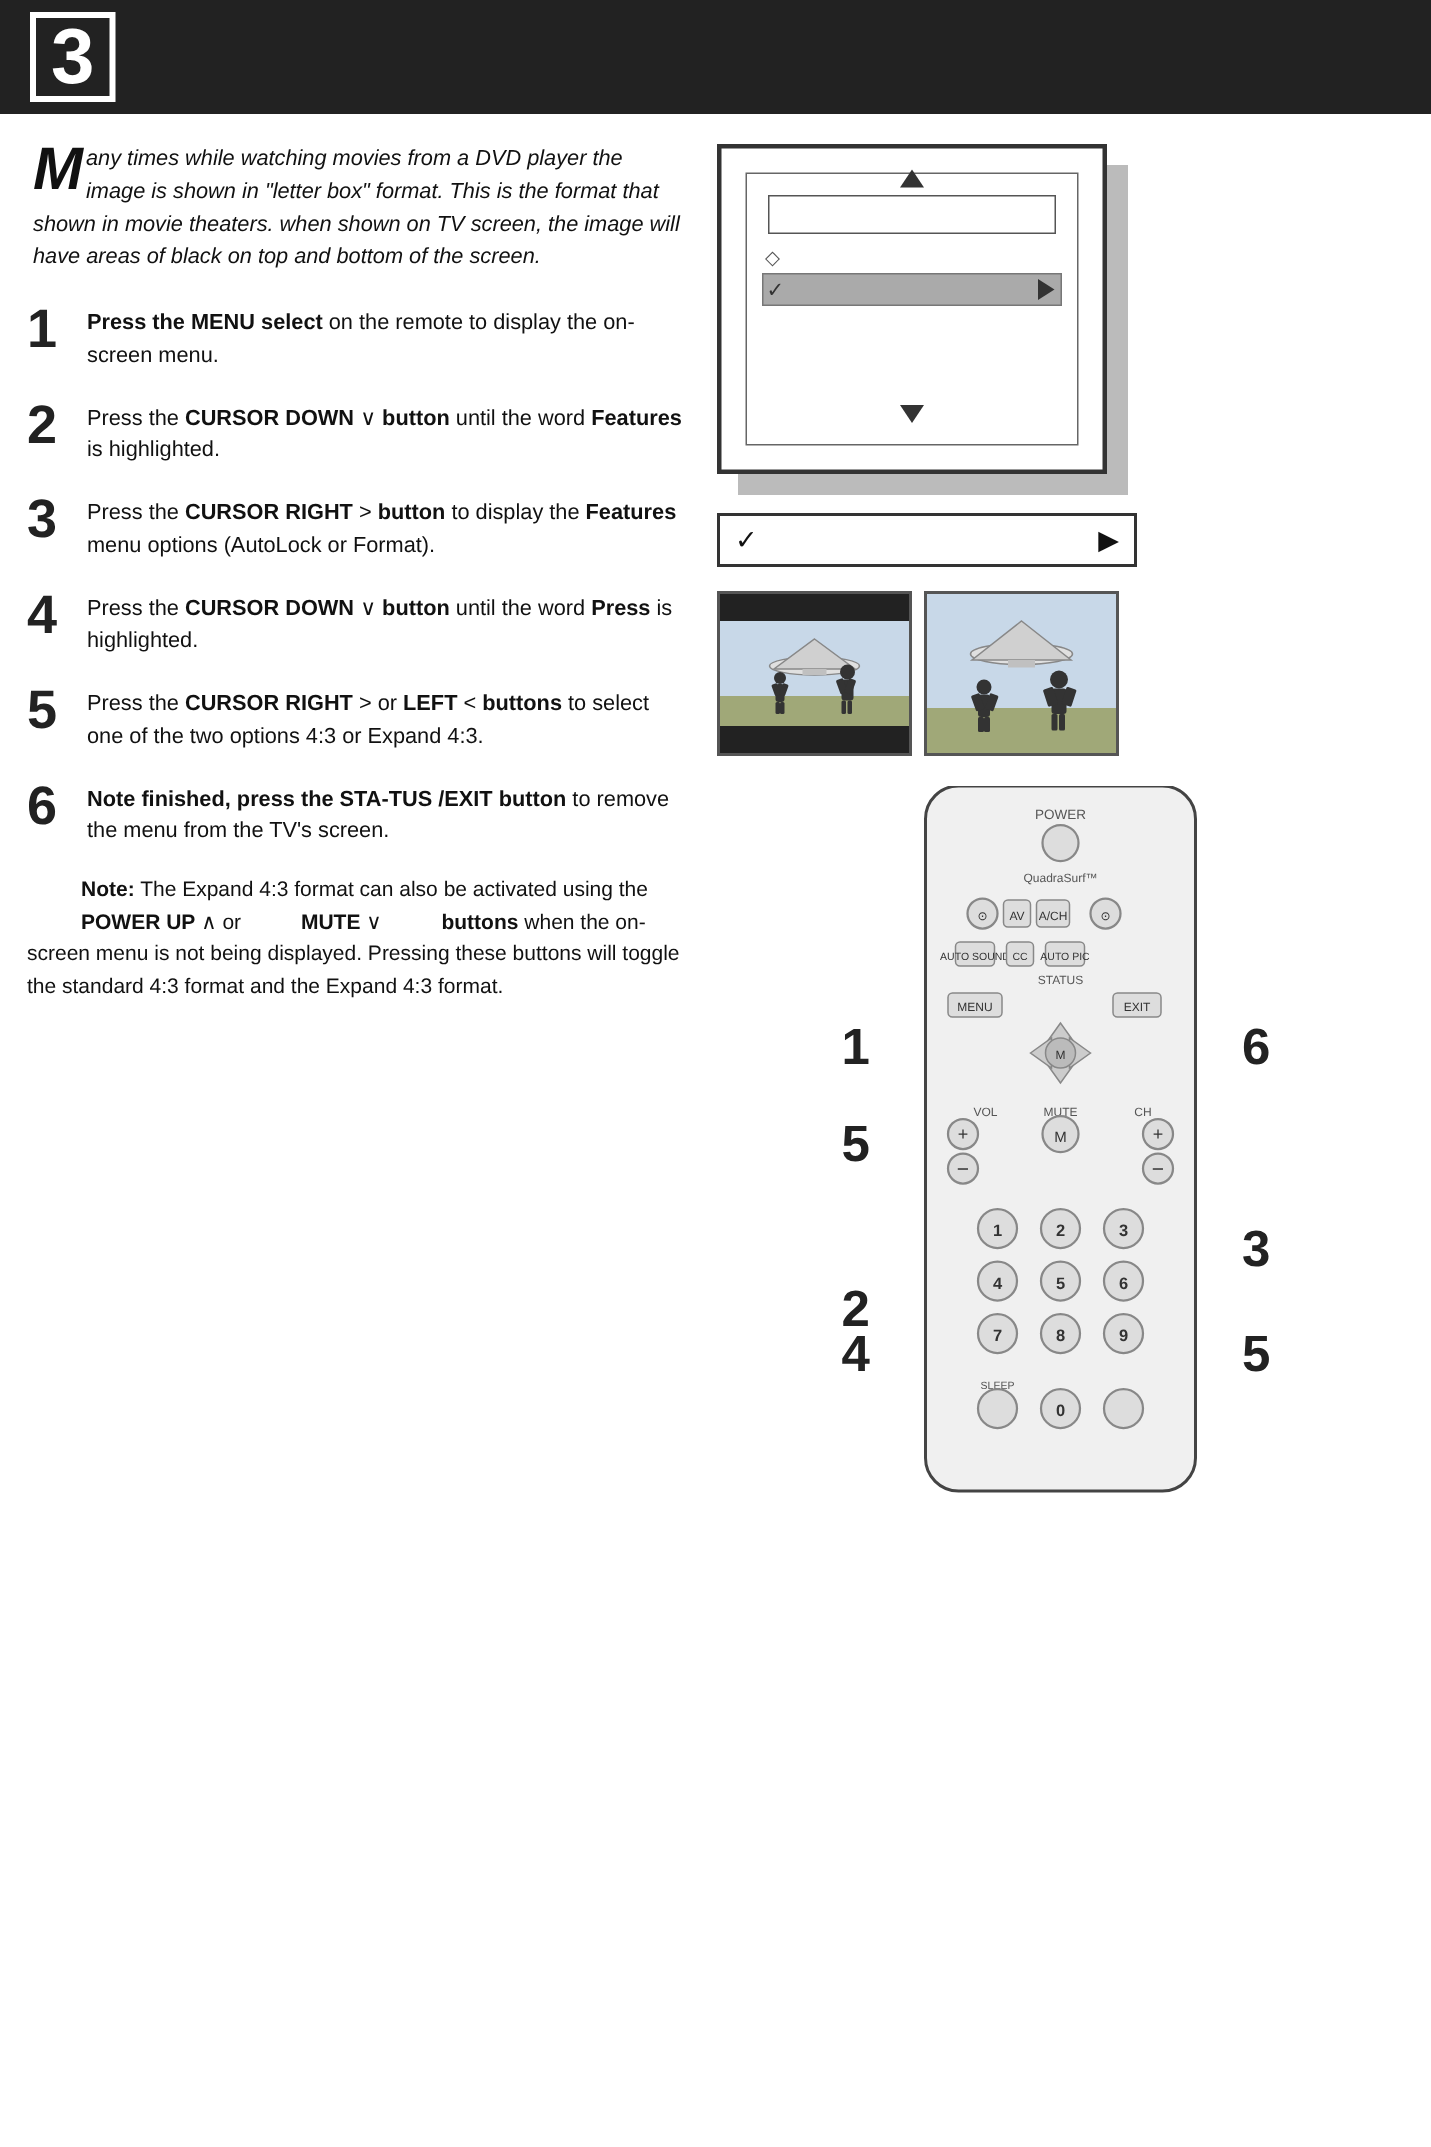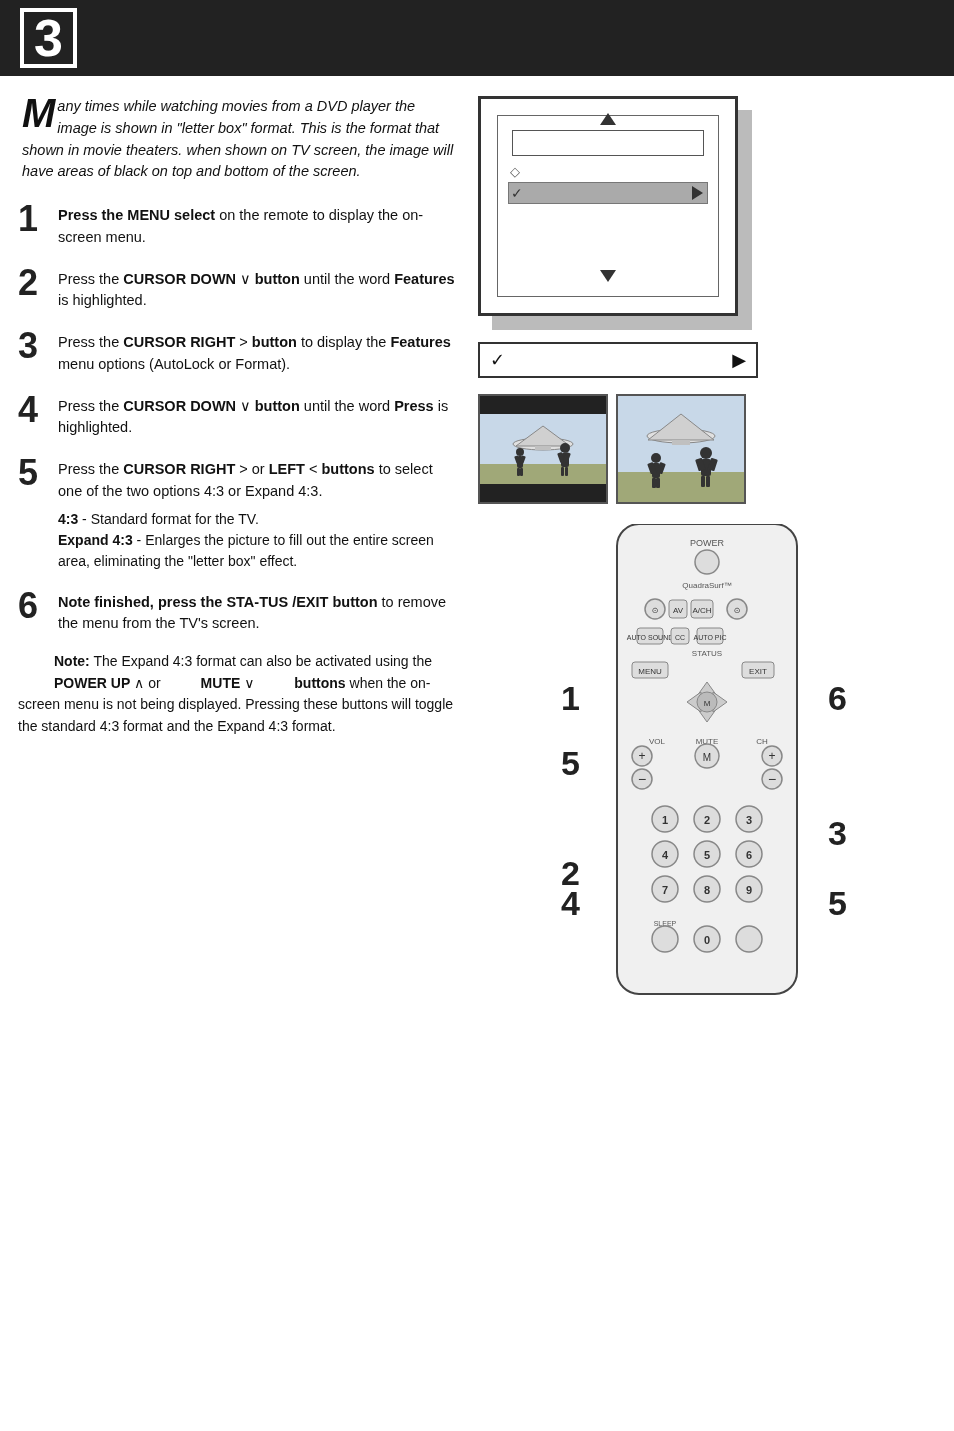--- a/index.html
+++ b/index.html
@@ -226,24 +226,20 @@
         <div class="step-number">4</div>
         <div class="step-text">
           Press the <b>CURSOR DOWN</b> ∨ <b>button</b> until the word <b>Press</b> is highlighted.
         </div>
       </div>
 
       <div class="step">
         <div class="step-number">5</div>
         <div class="step-text">
           Press the <b>CURSOR RIGHT</b> &gt; or <b>LEFT</b> &lt; <b>buttons</b> to select one of the two options 4:3 or Expand 4:3.
-          <div class="description-box">
-            <div><b>4:3</b> - Standard format for the TV.</div>
-            <div><b>Expand 4:3</b> - Enlarges the picture to fill out the entire screen area, eliminating the "letter box" effect.</div>
-          </div>
         </div>
       </div>
 
       <div class="step step-6">
         <div class="step-number">6</div>
         <div class="step-text">
           <b>Note finished, press the STA-TUS /EXIT button</b> to remove the menu from the TV's screen.
         </div>
       </div>
 

